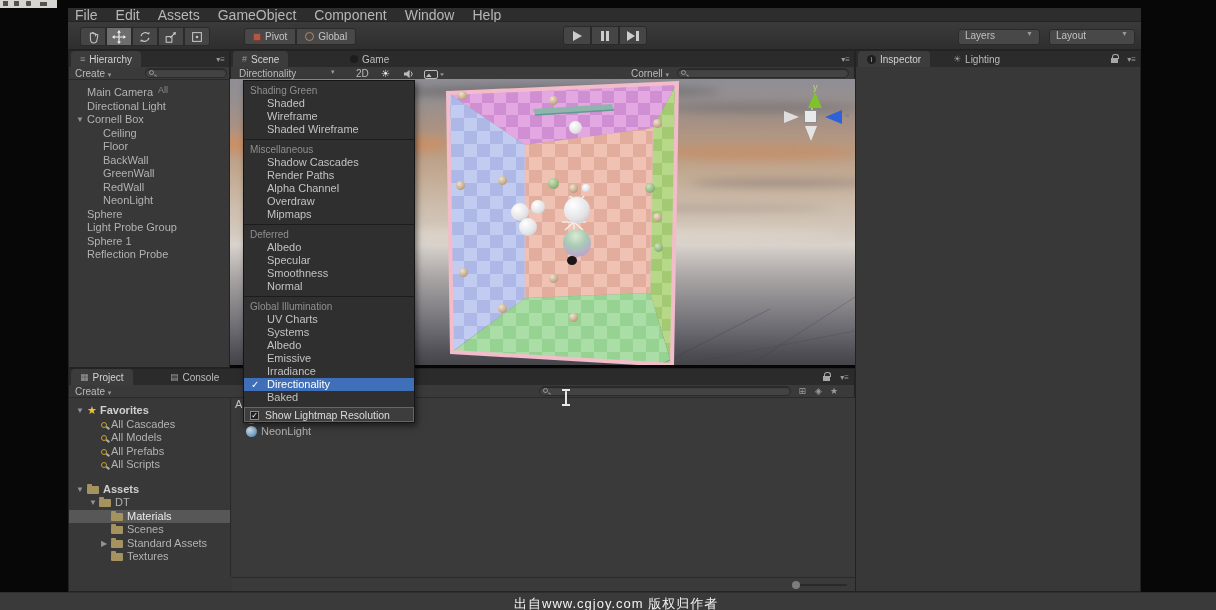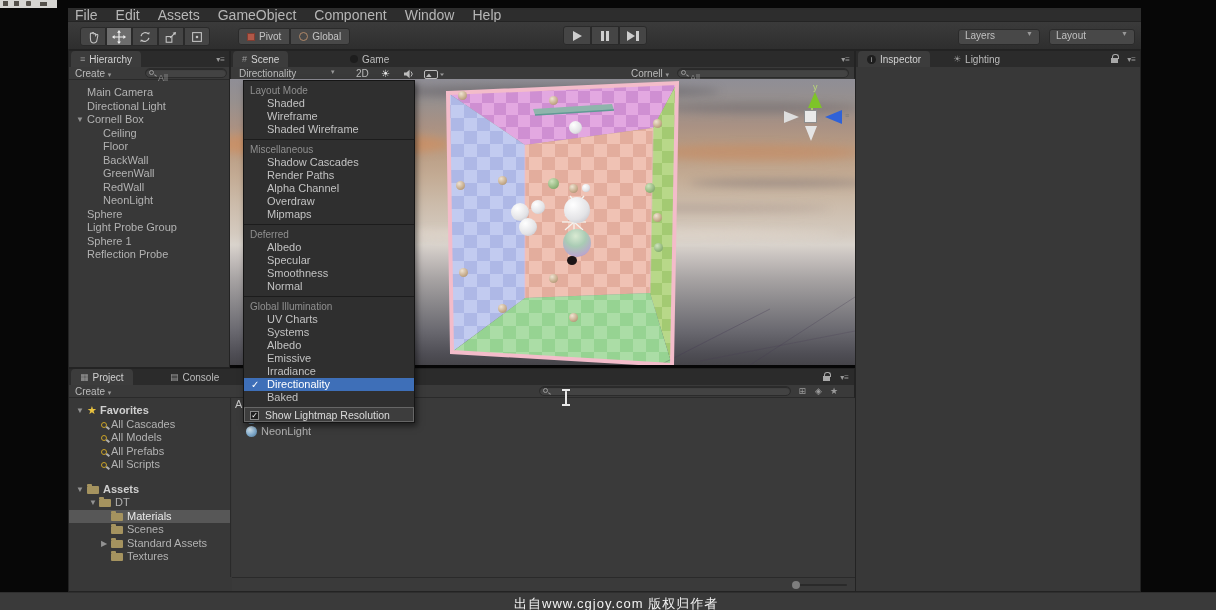--- a/index.html
+++ b/index.html
@@ -35,21 +35,21 @@
   .tab.active { background:#3c3c3c; border-radius:4px 4px 0 0; color:#d2d2d2; }
   .minibar { height:13px; background:#3a3a3a; border-bottom:1px solid #2a2a2a; position:relative; }
   .minibar .lbl { position:absolute; top:1px; font-size:10px; color:#bbb; }
   .pmenu-ic { position:absolute; font-size:8px; color:#9a9a9a; letter-spacing:0; }
   .searchpill { position:absolute; height:10px; border-radius:6px; background:#434343;
     border:1px solid #2b2b2b; box-shadow:inset 0 1px 1px rgba(0,0,0,.4); }
   .searchpill .mag { position:absolute; left:3px; top:1px; width:5px; height:5px;
     border:1px solid #9a9a9a; border-radius:50%; }
   .searchpill .mag::after { content:''; position:absolute; left:4px; top:4px; width:3px; height:1px;
     background:#9a9a9a; transform:rotate(40deg); }
-  .searchpill .ph { position:absolute; left:12px; top:4px; font-size:9px; color:#8b8b8b; line-height:10px; }
+  .searchpill .ph { position:absolute; left:12px; top:16px; font-size:9px; color:#8b8b8b; line-height:10px; }
 
   
   .trow { height:13.5px; line-height:13.5px; font-size:11px; color:#b2b2b2; position:relative; white-space:nowrap; }
   .trow .fold { position:absolute; font-size:8px; color:#929292; top:0; }
   .rootlbl { color:#cfcfcf; font-weight:bold; }
   .selrow { background:#575757; color:#e9e9e9; }
   .star { color:#e9c23f; font-size:11px; }
   .magy { display:inline-block; width:6px; height:6px; border:1.5px solid #c9a227; border-radius:50%;
     position:relative; margin-right:4px; }
   .magy::after { content:''; position:absolute; left:4px; top:4px; width:4px; height:1.5px;
@@ -152,21 +152,21 @@
           <path d="M13.8 2.2l-4 .8 3.1 3.1z" fill="#c6c6c6"></path>
         </svg>
     </div>
     <div class="toolbtn">
       <svg width="14" height="14" viewBox="0 0 16 16">
           <rect x="3" y="3" width="10" height="10" fill="none" stroke="#c6c6c6" stroke-width="1.2"></rect>
           <rect x="6.7" y="6.7" width="2.6" height="2.6" fill="#c6c6c6"></rect>
         </svg>
     </div>
   </div>
-  <div class="toolgrp" style="left:170px; top:6px">
+  <div class="toolgrp" style="left:176px; top:6px">
     <div class="pillbtn" style="border-radius:3px 0 0 3px">
       <span style="width:8px;height:8px;background:#b05848;border:1px solid #803c30;display:inline-block"></span>
       <span>Pivot</span>
     </div>
     <div class="pillbtn" style="border-radius:0 3px 3px 0">
       <span style="width:9px;height:9px;border:1.5px solid #b08868;border-radius:50%;display:inline-block"></span>
       <span>Global</span>
     </div>
   </div>
   <div class="toolgrp" style="left:495px; top:4px">
@@ -417,21 +417,21 @@
     <div class="trow" style="padding-left:14px"><span class="matball"></span><span>NeonLight</span></div>
   </div>
 
   <div class="abs" style="left:163px; top:208px; width:623px; height:14px; background:#3a3a3a; border-top:1px solid #2a2a2a">
     <div class="footer-slider-track" style="right:8px; top:6px"></div>
     <div class="footer-slider-knob" style="right:55px; top:3px"></div>
   </div>
 </div>
 
 <div class="abs menu">
-  <div class="m-h">Layout Mode</div>
+  <div class="m-h">Shading Green</div>
   <div class="m-i">Shaded</div>
   <div class="m-i">Wireframe</div>
   <div class="m-i">Shaded Wireframe</div>
   <div class="m-sep"></div>
   <div class="m-h">Miscellaneous</div>
   <div class="m-i">Shadow Cascades</div>
   <div class="m-i">Render Paths</div>
   <div class="m-i">Alpha Channel</div>
   <div class="m-i">Overdraw</div>
   <div class="m-i">Mipmaps</div>

